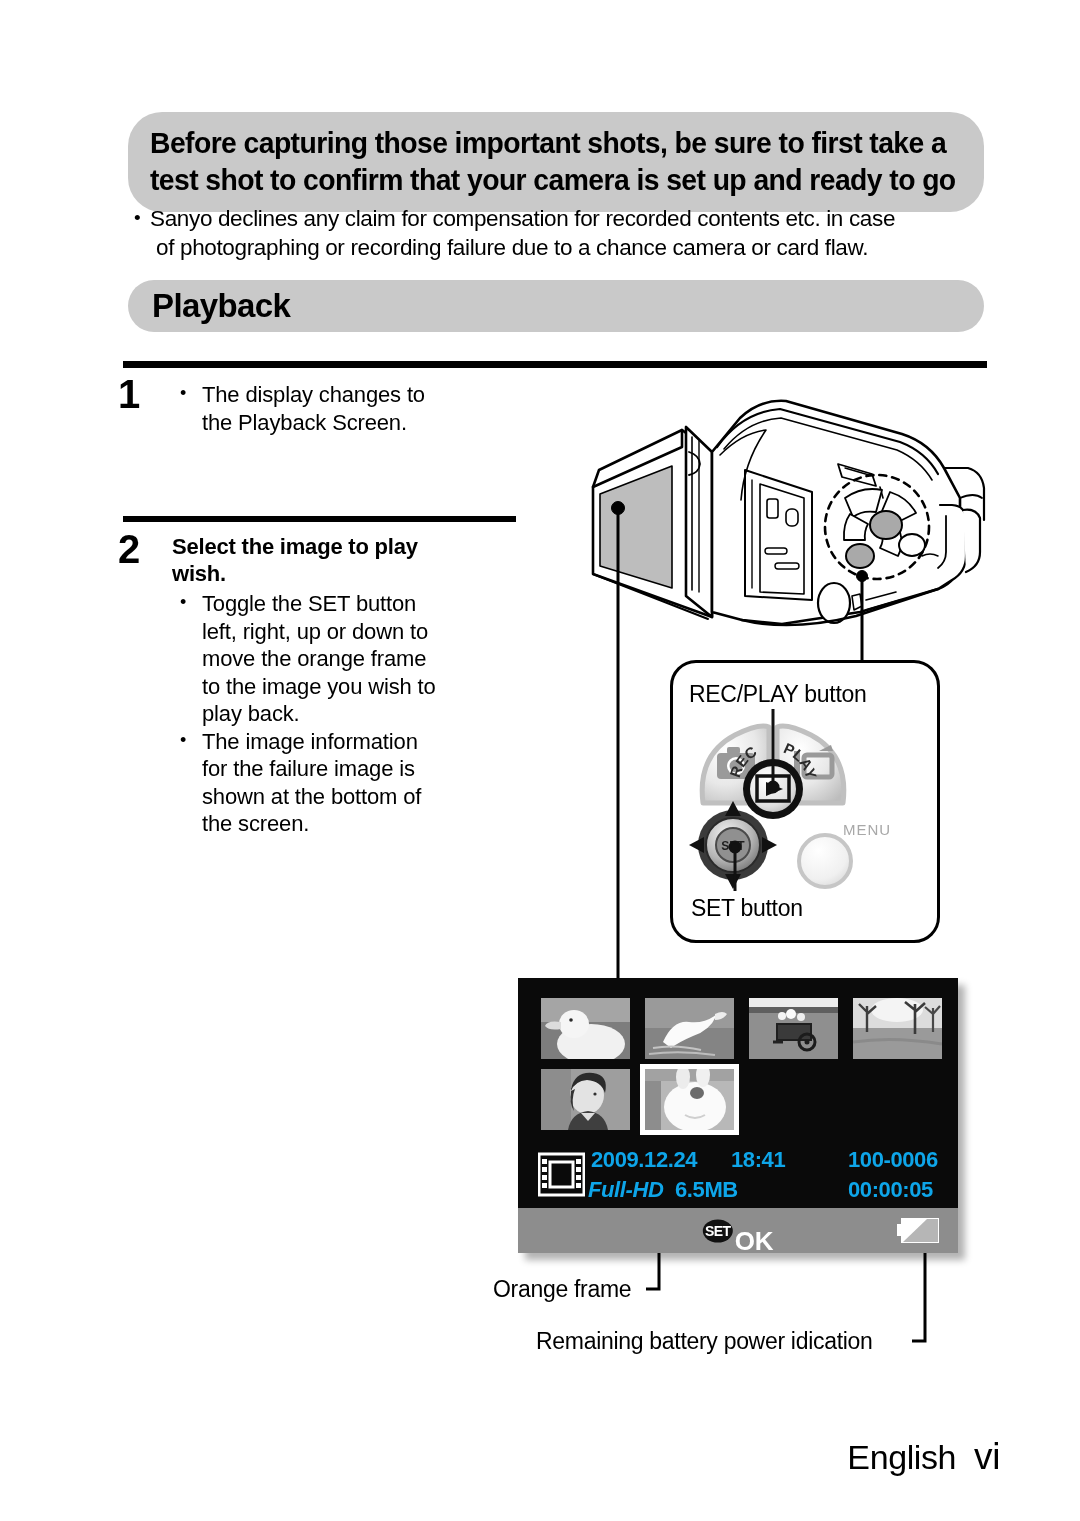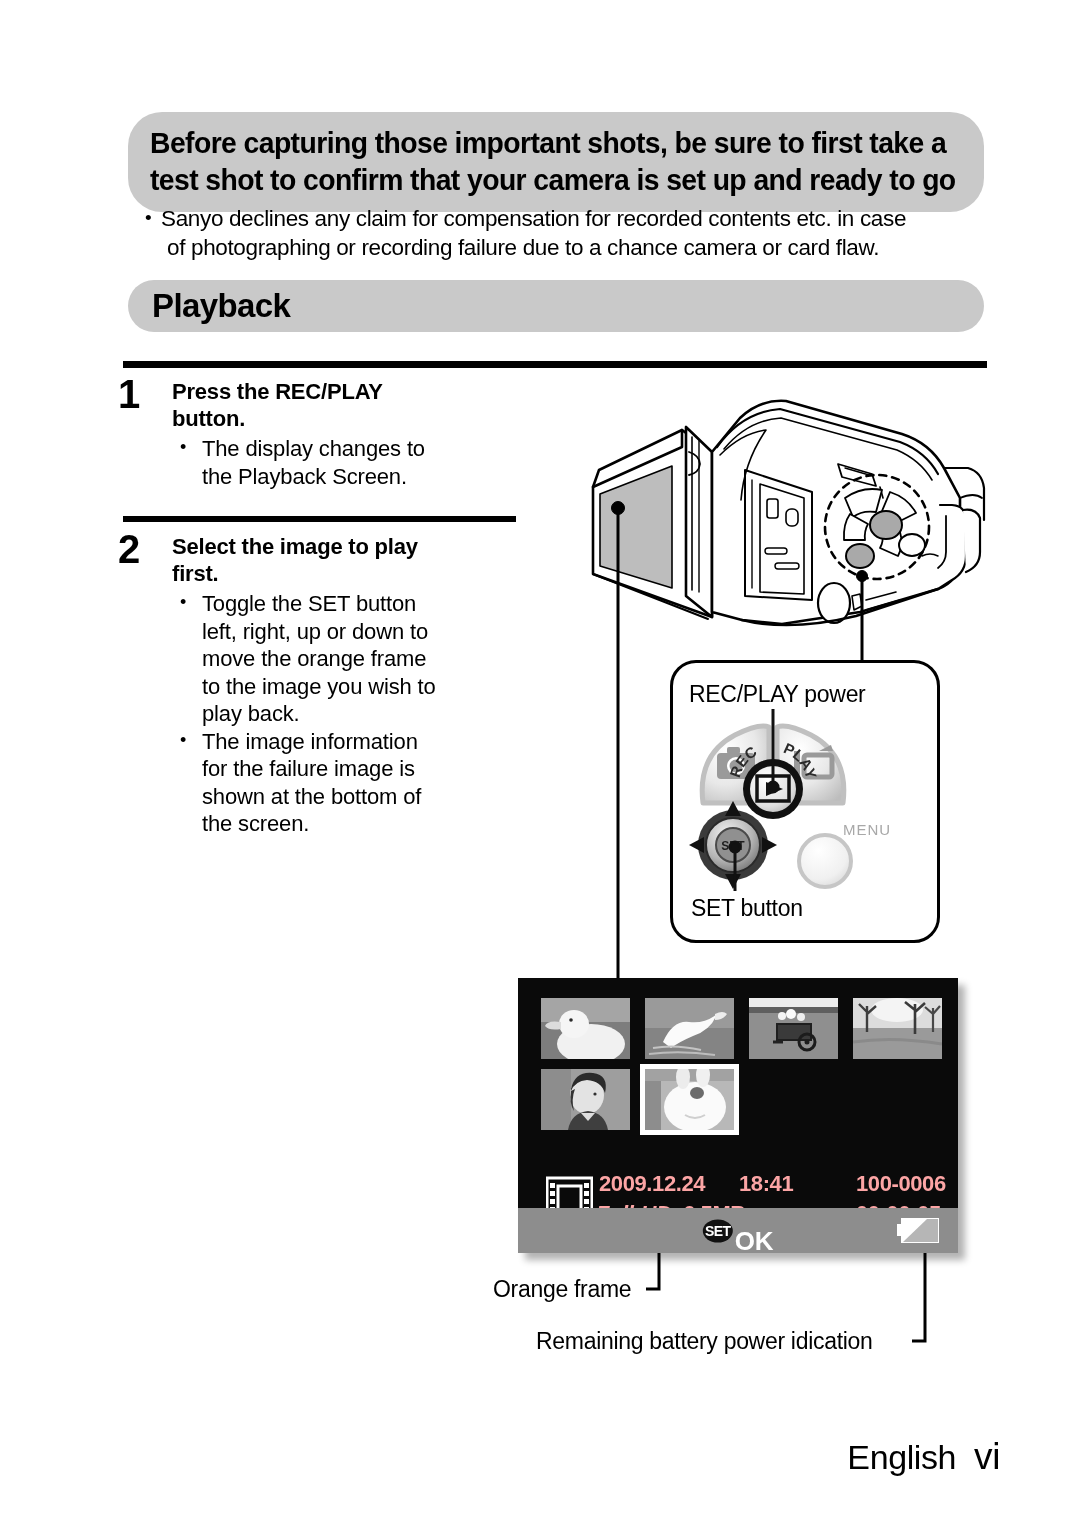--- a/index.html
+++ b/index.html
@@ -33,21 +33,21 @@
     line-height: 37px;
     letter-spacing: -0.6px;
     transform: scaleX(0.96);
     transform-origin: left center;
     white-space: nowrap;
   }
 
   
   #notice-bullet {
     position: absolute;
-    left: 145px;
+    left: 134px;
     top: 203px;
     width: 860px;
   }
   #notice-bullet .row {
     display: block;
     font-size: 22.5px;
     line-height: 29px;
     letter-spacing: -0.35px;
     white-space: nowrap;
   }
@@ -187,26 +187,25 @@
   .thumb.empty { background: transparent; }
   .thumb.selected {
     outline: 5px solid #ffffff;
     outline-offset: 0px;
   }
   .thumb svg { display: block; width: 100%; height: 100%; }
 
   
   #info-bar {
     position: absolute;
-    left: 8px;
+    left: 0;
     right: 0;
     top: 168px;
     height: 63px;
-    color: #fca5a5;
-    margin-top: 24px;
+    color: #0ea5e9;
   }
   #film-icon {
     position: absolute;
     left: 20px;
     top: 6px;
     width: 47px;
     height: 45px;
   }
   .info-cell {
     position: absolute;
@@ -317,40 +316,36 @@
 <div id="playback-header">
   <span class="title">Playback</span>
 </div>
 
 <div class="rule" id="rule-top"></div>
 <div class="rule" id="rule-step2"></div>
 
 <div class="step" id="step-1">
   <div class="step-num">1</div>
   <div class="step-body">
-    <div class="step-title">
-      <div>Press the REC/PLAY</div>
-      <div>button.</div>
-    </div>
     <div class="step-bullets">
       <div class="bullet">
         <span class="bdot">•</span>
         <div>The display changes to</div>
         <div>the Playback Screen.</div>
       </div>
     </div>
   </div>
 </div>
 
 <div class="step" id="step-2">
   <div class="step-num">2</div>
   <div class="step-body">
     <div class="step-title">
       <div>Select the image to play</div>
-      <div>first.</div>
+      <div>wish.</div>
     </div>
     <div class="step-bullets">
       <div class="bullet">
         <span class="bdot">•</span>
         <div>Toggle the SET button</div>
         <div>left, right, up or down to</div>
         <div>move the orange frame</div>
         <div>to the image you wish to</div>
         <div>play back.</div>
       </div>
@@ -448,21 +443,21 @@
   <g stroke="#000" fill="none" stroke-width="3">
     <path d="M646,1289 L659,1289 L659,1148"></path>
   </g>
 
   <g stroke="#000" fill="none" stroke-width="3">
     <path d="M912,1341 L925,1341 L925,1240"></path>
   </g>
 </svg>
 
 <div id="callout-box">
-  <div class="label" id="label-recplay">REC/PLAY power</div>
+  <div class="label" id="label-recplay">REC/PLAY button</div>
   <div class="label" id="label-set">SET button</div>
 
   <svg viewBox="0 0 270 283" style="position:absolute;left:0;top:0;width:270px;height:283px;">
     <defs>
       <radialGradient id="gDisc" cx="35%" cy="30%" r="85%">
         <stop offset="0%" stop-color="#ffffff"></stop>
         <stop offset="55%" stop-color="#e8e8e8"></stop>
         <stop offset="100%" stop-color="#bdbdbd"></stop>
       </radialGradient>
       <radialGradient id="gSet" cx="38%" cy="30%" r="80%">

